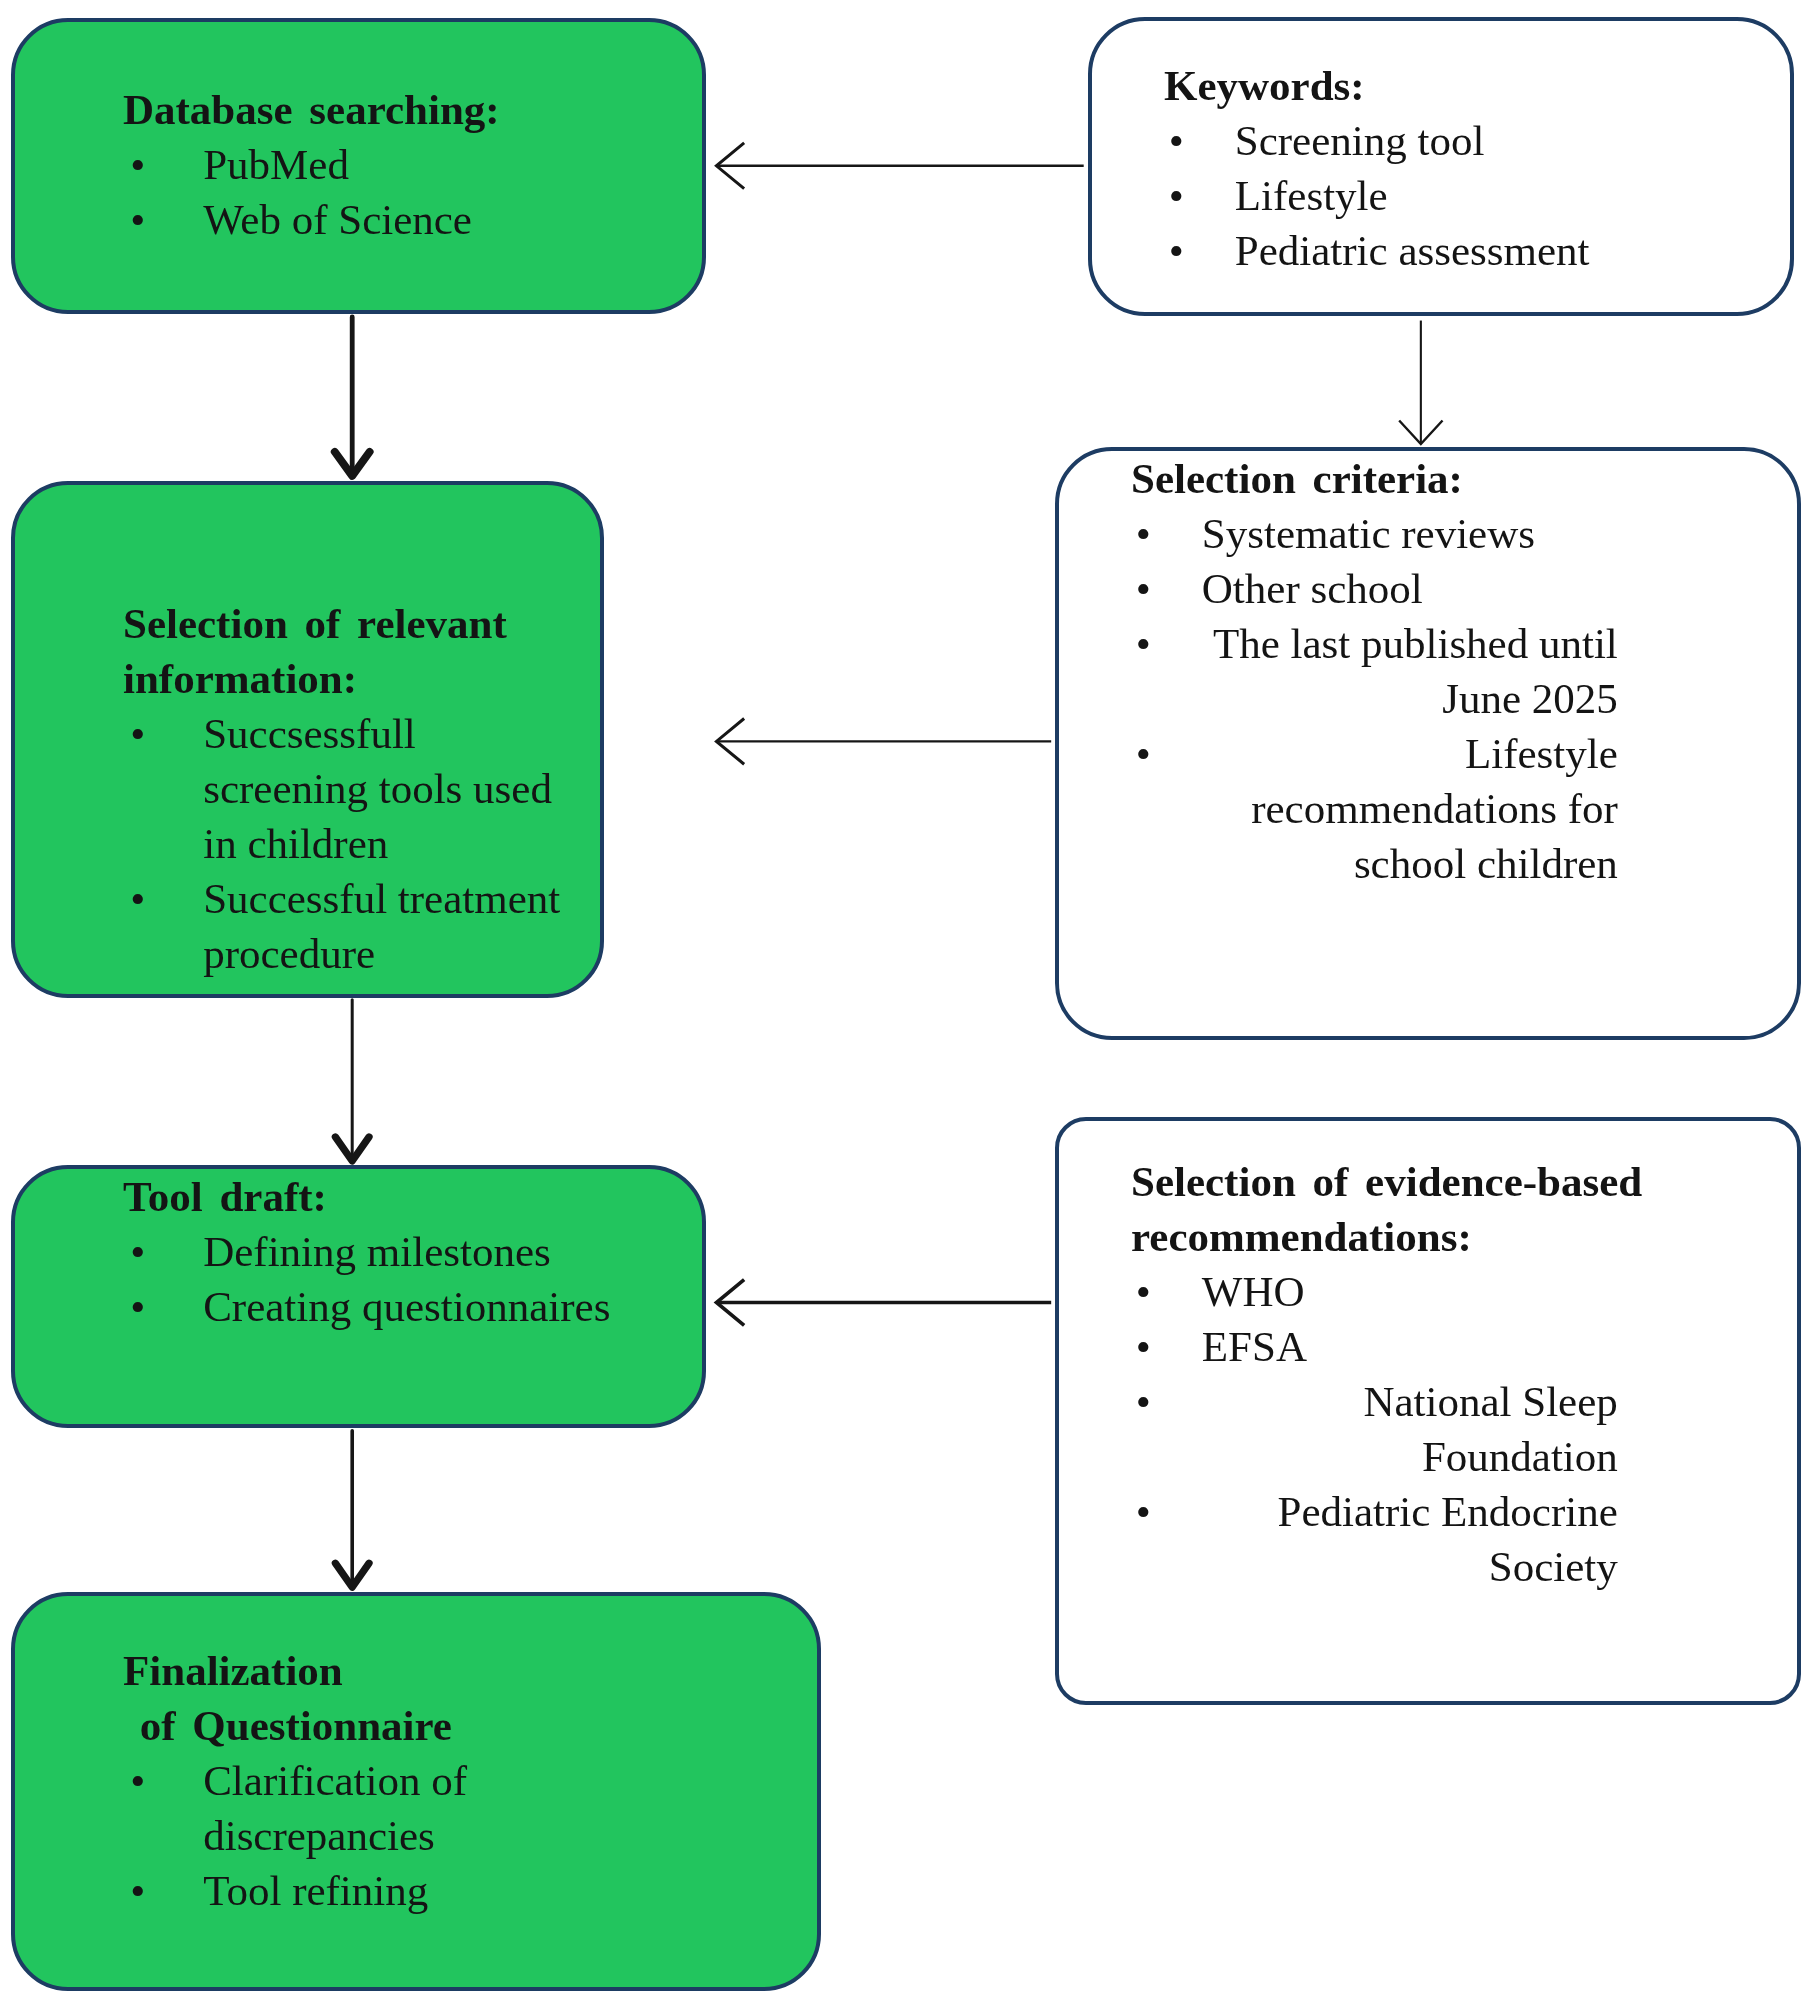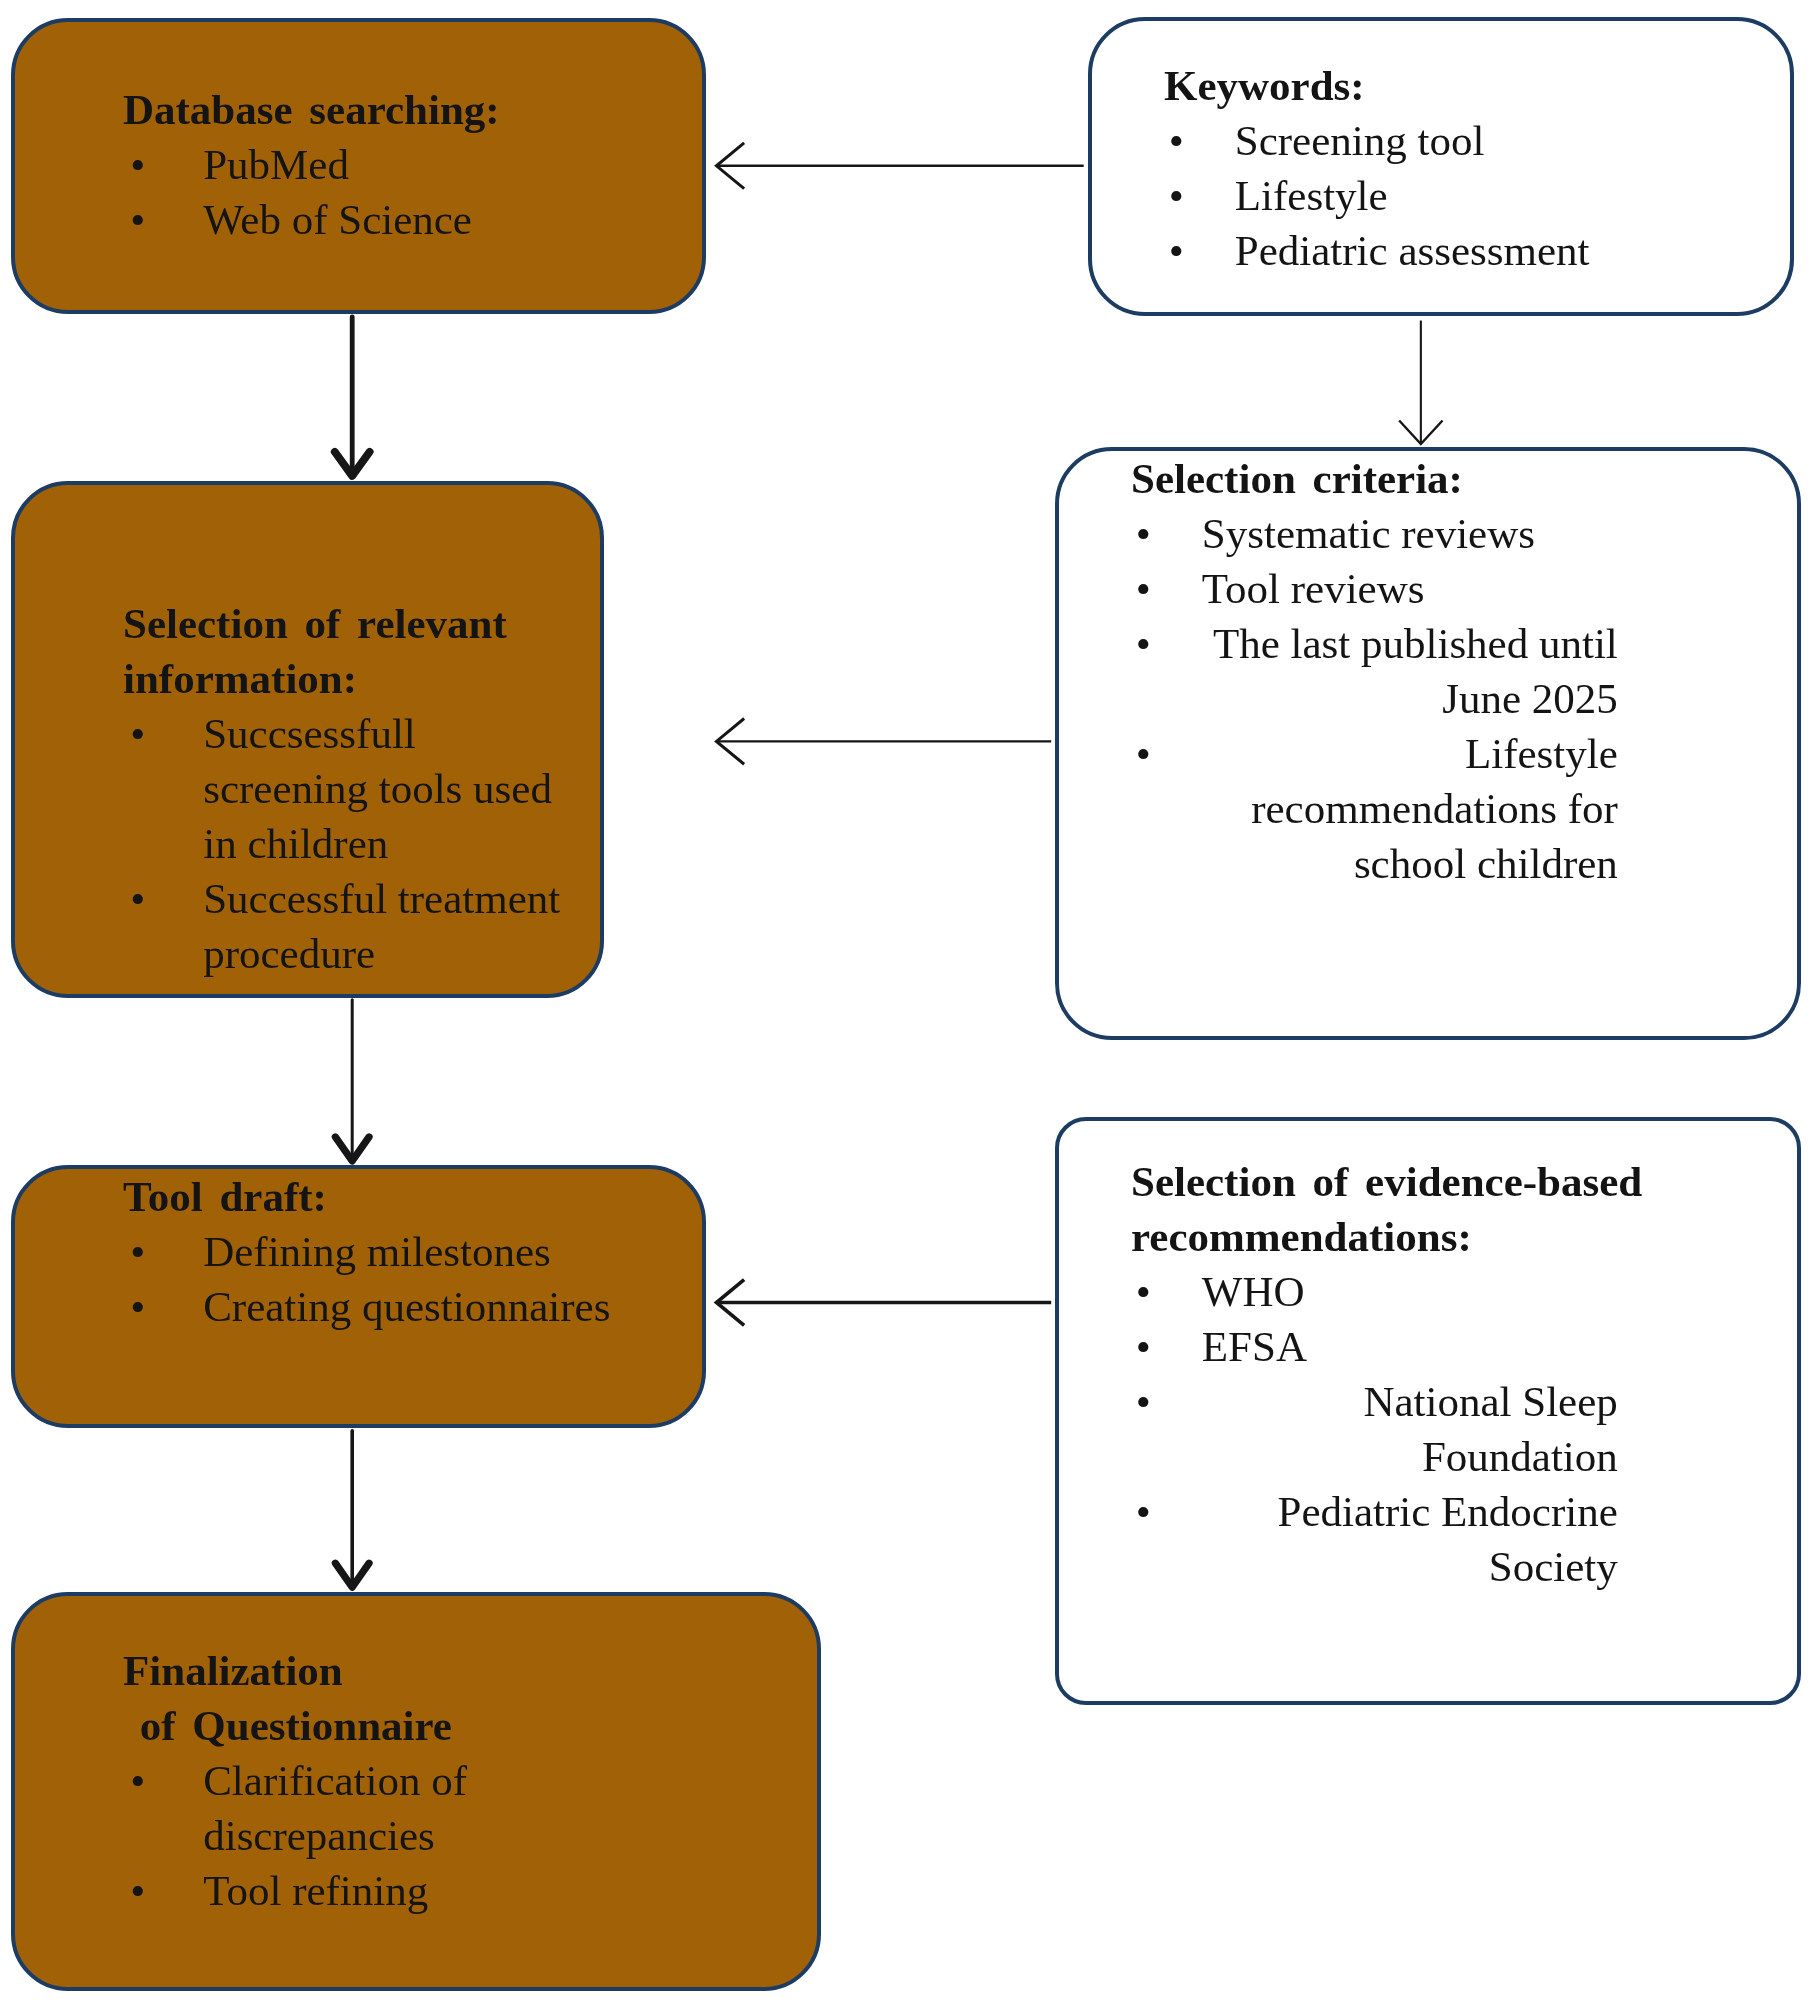--- a/index.html
+++ b/index.html
@@ -12,21 +12,21 @@
     overflow: hidden;
   }
   .box {
     position: absolute;
     box-sizing: border-box;
     border: 4.2px solid #1d3c63;
     border-radius: 57px;
     font-size: 43px;
     line-height: 55px;
   }
-  .box.left  { background: #a16207; padding-left: 108px; padding-right: 22px; }
+  .box.left  { background: #22c55e; padding-left: 108px; padding-right: 22px; }
   .box.right { background: #ffffff; padding-left: 72px; padding-right: 22px; }
   .heading { font-weight: bold; white-space: pre-line; word-spacing: 6px; }
   ul.bullets { list-style: none; margin: 0; padding: 0; }
   ul.bullets li { display: flex; align-items: flex-start; }
   .dot { flex: 0 0 auto; }
   .left .dot  { width: 73px; padding-left: 7.2px; }
   .right .dot { width: 66px; padding-left: 4.8px; }
   .left  .txt { max-width: 494px; }
   .right .txt { max-width: 416px; text-align: right; }
 
@@ -137,21 +137,21 @@
 
   <div class="box right" id="box-criteria">
     <div class="heading">Selection criteria:</div>
     <ul class="bullets">
         <li>
           <span class="dot">•</span>
           <span class="txt">Systematic reviews</span>
         </li>
         <li>
           <span class="dot">•</span>
-          <span class="txt">Tool reviews</span>
+          <span class="txt">Other school</span>
         </li>
         <li>
           <span class="dot">•</span>
           <span class="txt">The last published until June 2025</span>
         </li>
         <li>
           <span class="dot">•</span>
           <span class="txt">Lifestyle recommendations for school children</span>
         </li>
       </ul>

